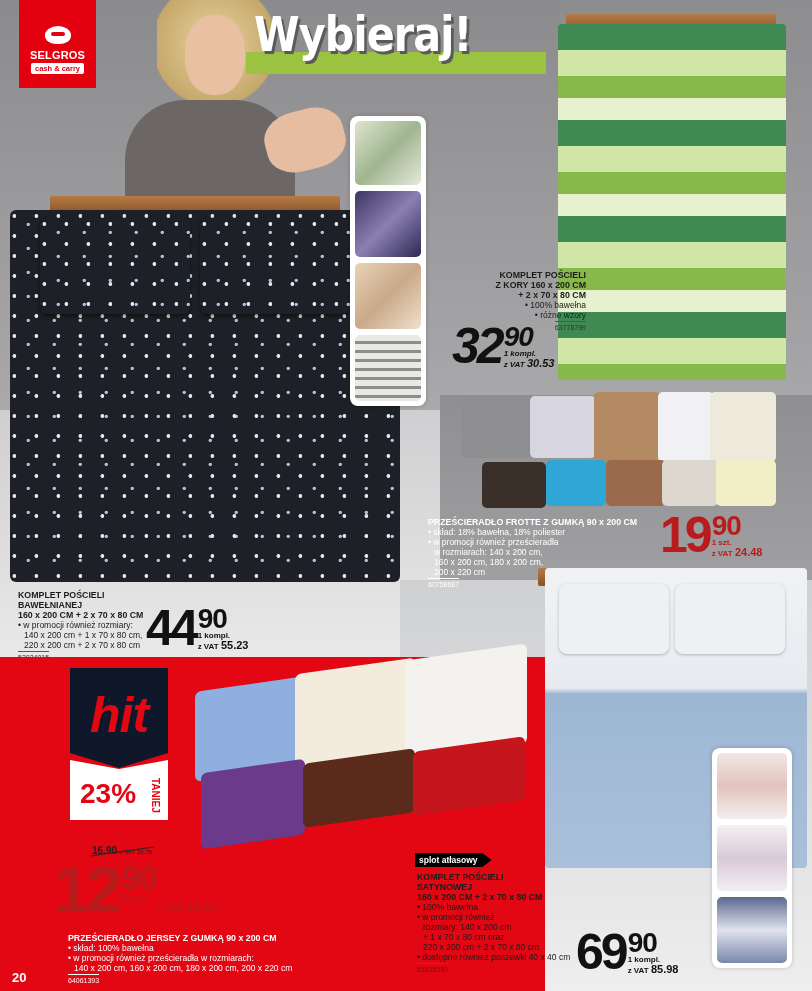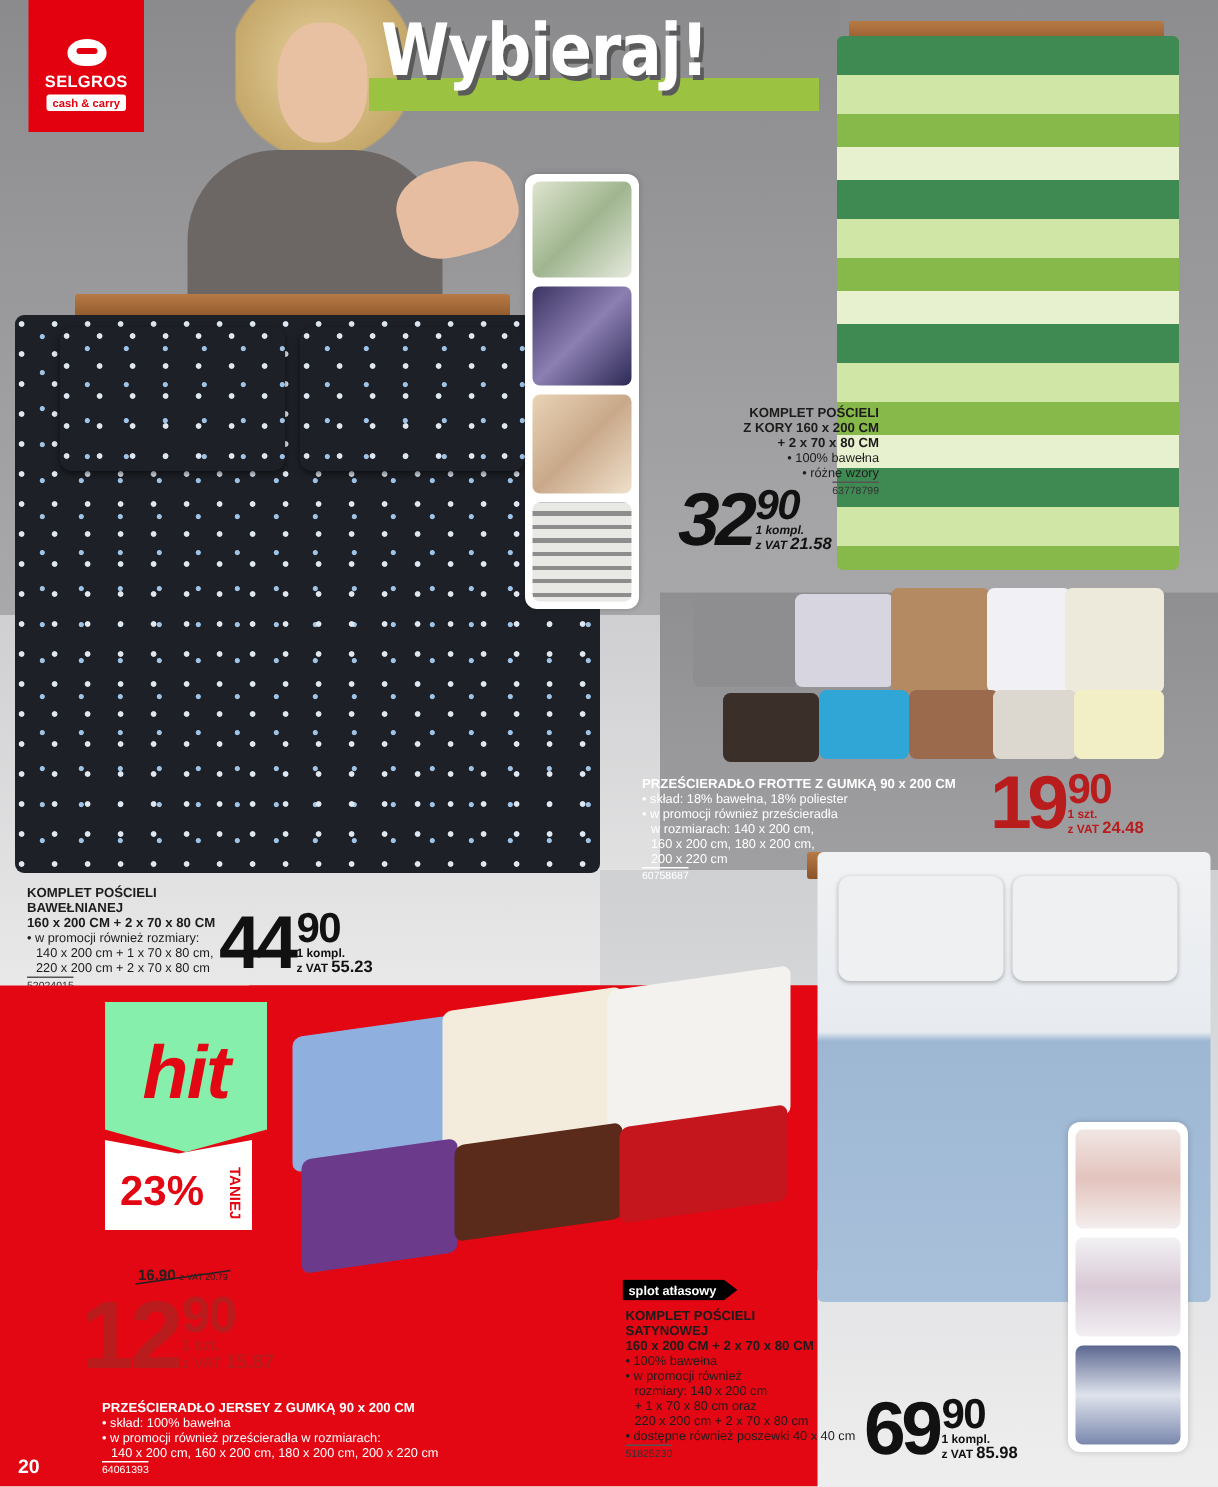--- a/index.html
+++ b/index.html
@@ -63,21 +63,21 @@
   .frotte { position: absolute; left: 462px; top: 392px; width: 320px; height: 118px; }
   .fb { position: absolute; border-radius: 5px; }
 
   
   .bed3 { position: absolute; left: 545px; top: 568px; width: 262px; height: 300px; border-radius: 4px;
     background: linear-gradient(180deg, #f1f2f3 0%, #e7ebf0 40%, #9db7d3 42%, #a9c0da 100%); }
 
   
   .red-panel { position: absolute; left: 0; top: 657px; width: 545px; height: 334px; background: #e30613; }
   .red-panel-right { position: absolute; left: 166px; top: 657px; width: 390px; height: 190px; background: #e30613; }
-  .hit-box { position: absolute; left: 70px; top: 668px; width: 108px; height: 100px; background: #86efac;
+  .hit-box { position: absolute; left: 70px; top: 668px; width: 98px; height: 100px; background: #0f172a;
     clip-path: polygon(0 0, 100% 0, 100% 85%, 50% 100%, 0 85%); display: flex; align-items: center; justify-content: center; }
   .hit-text { color: #e30613; font-weight: bold; font-style: italic; font-size: 50px; letter-spacing: -1px; margin-top: -6px; }
   .pct-box { position: absolute; left: 70px; top: 760px; width: 98px; height: 60px; background: #fff;
     clip-path: polygon(0 0, 50% 15%, 100% 0, 100% 100%, 0 100%); display: flex; align-items: center; padding-left: 10px; padding-top: 8px; }
   .pct-text { color: #e30613; font-weight: bold; font-size: 28px; }
   .pct-vert { position: absolute; left: 150px; top: 778px; color: #e30613; font-size: 10px; font-weight: bold; writing-mode: vertical-rl; }
 
   
   .jersey { position: absolute; left: 185px; top: 648px; width: 350px; height: 200px; }
   .js { position: absolute; border-radius: 6px; }
@@ -154,21 +154,21 @@
     <div class="title">+ 2 x 70 x 80 CM</div>
     <div>• 100% bawełna</div>
     <div>• różne wzory</div>
     <div class="code">63778799</div>
   </div>
   <div class="price" style="left:452px;top:324px;font-style:italic;">
     <span class="big">32</span>
     <div class="small-col">
       <span class="cents">90</span>
       <span class="unit">1 kompl.</span>
-      <span class="vat"><span>z VAT</span> <b>21.58</b></span>
+      <span class="vat"><span>z VAT</span> <b>30.53</b></span>
     </div>
   </div>
 
   <div class="frotte">
     <div class="fb" style="left:0;top:4px;width:70px;height:62px;background:#8e8e90;"></div>
     <div class="fb" style="left:68px;top:4px;width:66px;height:62px;background:#d6d5e0;"></div>
     <div class="fb" style="left:132px;top:0;width:66px;height:70px;background:#b48a62;"></div>
     <div class="fb" style="left:196px;top:0;width:56px;height:70px;background:#f1f0f4;"></div>
     <div class="fb" style="left:248px;top:0;width:66px;height:70px;background:#eeeadb;"></div>
     <div class="fb" style="left:20px;top:70px;width:64px;height:46px;background:#3b2f29;"></div>
@@ -236,21 +236,21 @@
   <div class="old-price">
     <span>16.90</span>
     <small>z VAT 20.79</small>
   </div>
 
   <div class="price white" style="left:54px;top:862px;">
     <span class="big" style="font-size:64px;line-height:56px;">12</span>
     <div class="small-col">
       <span class="cents" style="font-size:34px;line-height:30px;">90</span>
       <span class="unit" style="font-size:10px;line-height:11px;">1 szt.</span>
-      <span class="vat" style="font-size:10px;"><span>z VAT</span> <b style="font-size:13px;">15.87</b></span>
+      <span class="vat" style="font-size:10px;margin-left:36px;"><span>z VAT</span> <b style="font-size:13px;">15.87</b></span>
     </div>
   </div>
   <div class="desc light" style="left:68px;top:933px;width:280px;">
     <div class="title">PRZEŚCIERADŁO JERSEY Z GUMKĄ 90 x 200 CM</div>
     <div>• skład: 100% bawełna</div>
     <div>• w promocji również prześcieradła w rozmiarach:</div>
     <div style="padding-left:6px">  140 x 200 cm, 160 x 200 cm, 180 x 200 cm, 200 x 220 cm</div>
     <div class="code">64061393</div>
   </div>
 

